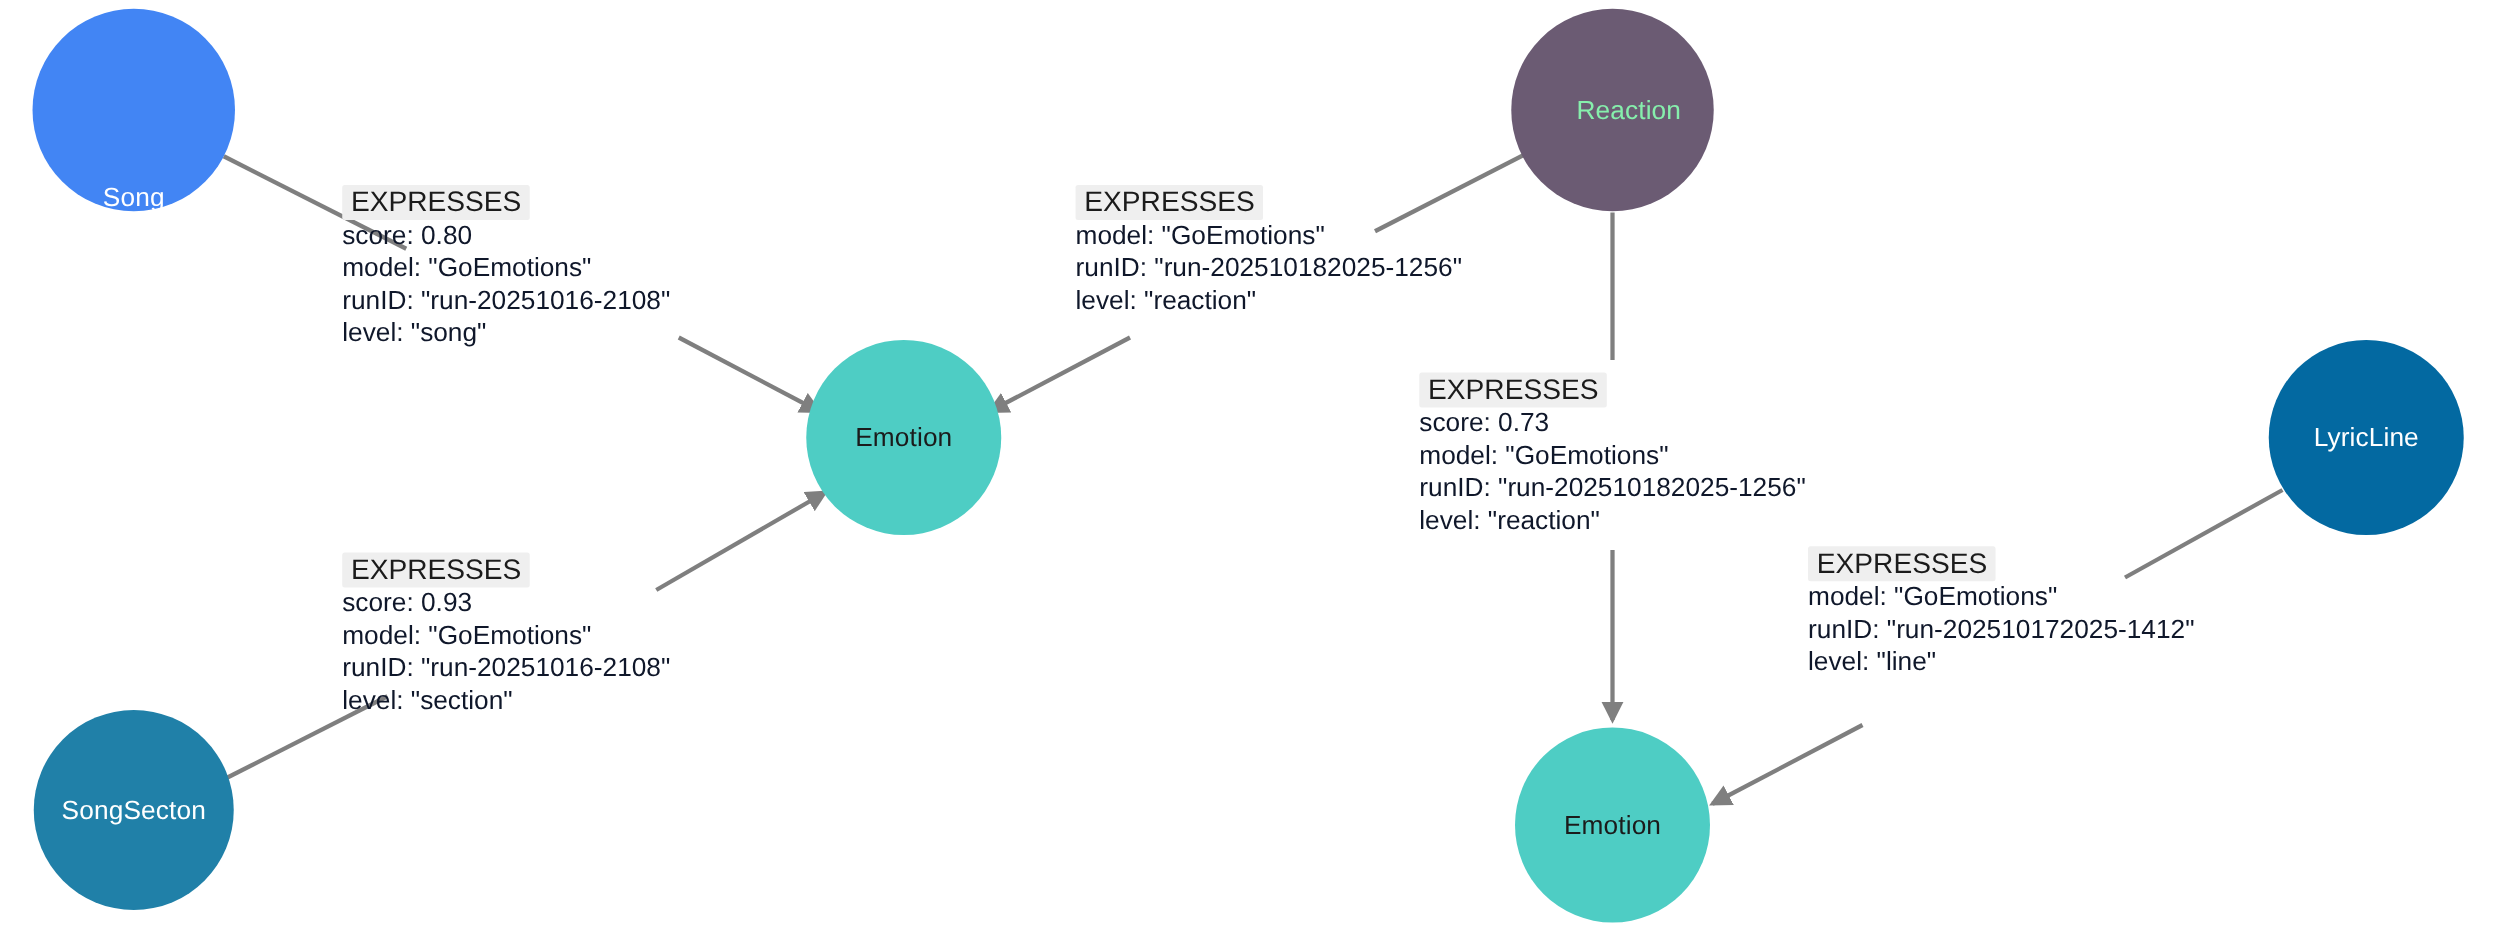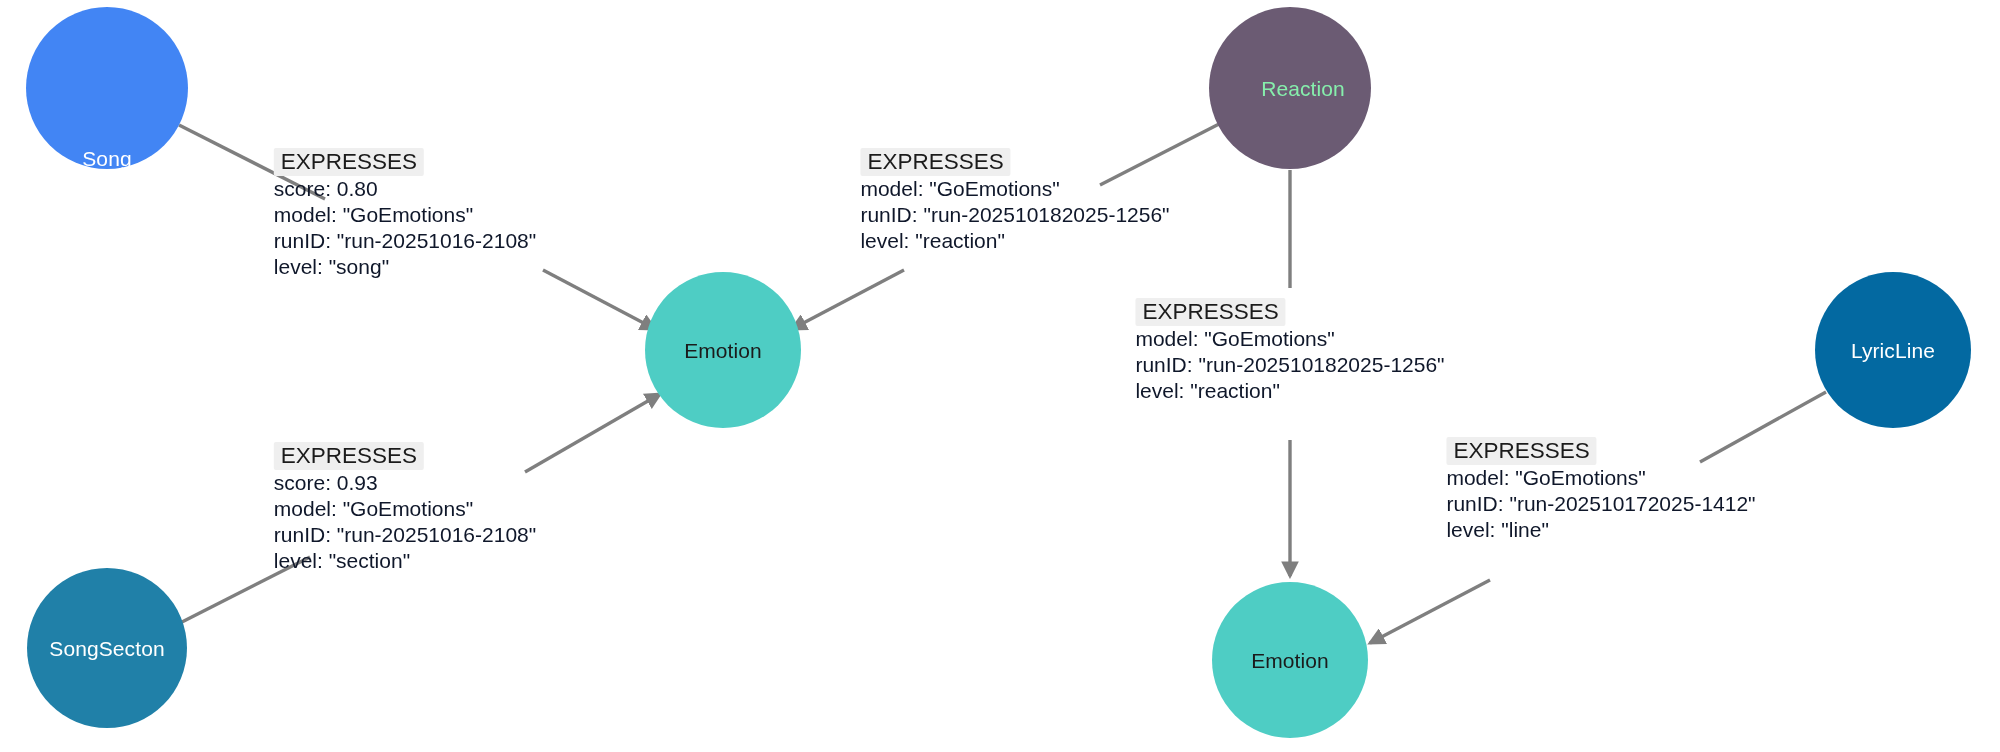--- a/index.html
+++ b/index.html
@@ -120,20 +120,21 @@
         <span class="prop-line">level: "song"</span>
       </div>
       <div class="edge-label" style="left: 1015px; top: 148px;">
         <div><span class="rel-type">EXPRESSES</span></div>
         <span class="prop-line">model: "GoEmotions"</span>
         <span class="prop-line">runID: "run-202510182025-1256"</span>
         <span class="prop-line">level: "reaction"</span>
       </div>
       <div class="edge-label" style="left: 1290px; top: 298px;">
         <div><span class="rel-type">EXPRESSES</span></div>
+        <span class="prop-line">score: 0.73</span>
         <span class="prop-line">model: "GoEmotions"</span>
         <span class="prop-line">runID: "run-202510182025-1256"</span>
         <span class="prop-line">level: "reaction"</span>
       </div>
       <div class="edge-label" style="left: 405px; top: 442px;">
         <div><span class="rel-type">EXPRESSES</span></div>
         <span class="prop-line">score: 0.93</span>
         <span class="prop-line">model: "GoEmotions"</span>
         <span class="prop-line">runID: "run-20251016-2108"</span>
         <span class="prop-line">level: "section"</span>

